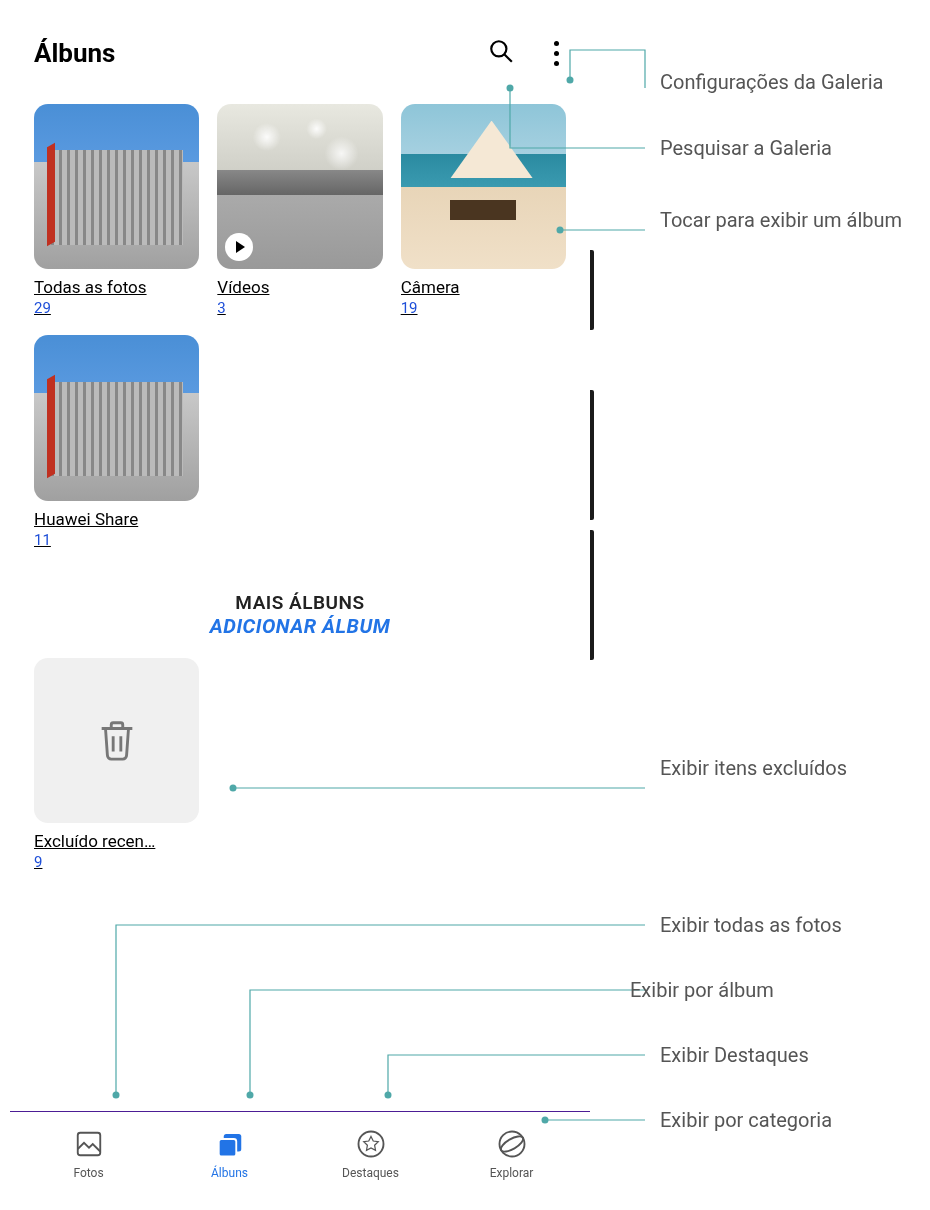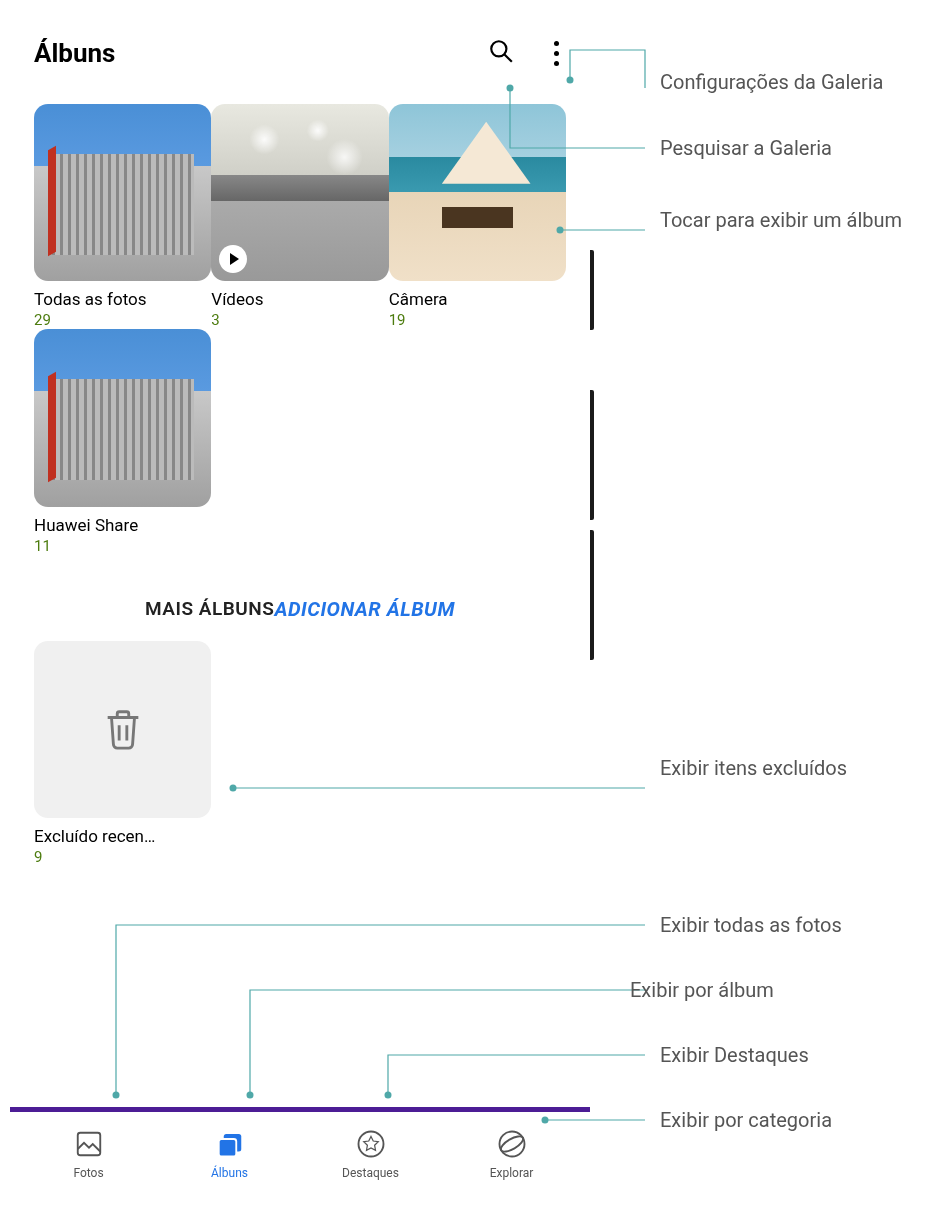--- a/index.html
+++ b/index.html
@@ -55,21 +55,23 @@
     
     .content {
       flex: 1;
       padding: 0 24px;
       overflow: hidden;
     }
     
     .album-grid {
       display: grid;
       grid-template-columns: repeat(3, 1fr);
+      gap: 18px;
       margin-top: 20px;
+      text-decoration: underline;
     }
     .album-item { cursor: pointer; }
     .album-thumb {
       width: 100%;
       aspect-ratio: 1;
       border-radius: 14px;
       position: relative;
       overflow: hidden;
     }
     .thumb-building {
@@ -129,43 +131,44 @@
       justify-content: center;
     }
     .play-badge::after {
       content: '';
       border-left: 9px solid #000;
       border-top: 6px solid transparent;
       border-bottom: 6px solid transparent;
       margin-left: 2px;
     }
     .album-title { font-size: 17px; color: #000; margin-top: 8px; white-space: nowrap; overflow: hidden; text-overflow: ellipsis; }
-    .album-count { font-size: 15px; color: #4d7c0f; margin-top: 2px; }
+    .album-count { font-size: 15px; color: #1d4ed8; margin-top: 2px; }
     
     .section-header {
       display: flex;
       justify-content: center;
       align-items: center;
       margin-top: 42px;
+      flex-direction: column;
     }
     .section-title { font-size: 19px; font-weight: 600; color: #222; letter-spacing: 0.5px; }
     .add-link { font-size: 20px; font-weight: 700; color: #2274e6; letter-spacing: 0.5px; font-style: italic; }
     
     .trash-thumb {
       background: #f0f0f0;
       display: flex;
       align-items: center;
       justify-content: center;
     }
     
     .bottom-nav {
       display: flex;
       justify-content: space-between;
       padding: 16px 8px 20px;
-      border-top: 5px solid #4c1d95;
+      border-top: 1px solid #4c1d95;
     }
     .nav-item {
       display: flex;
       flex-direction: column;
       align-items: center;
       gap: 6px;
       flex: 1;
     }
     .nav-icon { width: 32px; height: 32px; display: flex; align-items: center; justify-content: center; }
     .nav-label { font-size: 12px; color: #555; }

